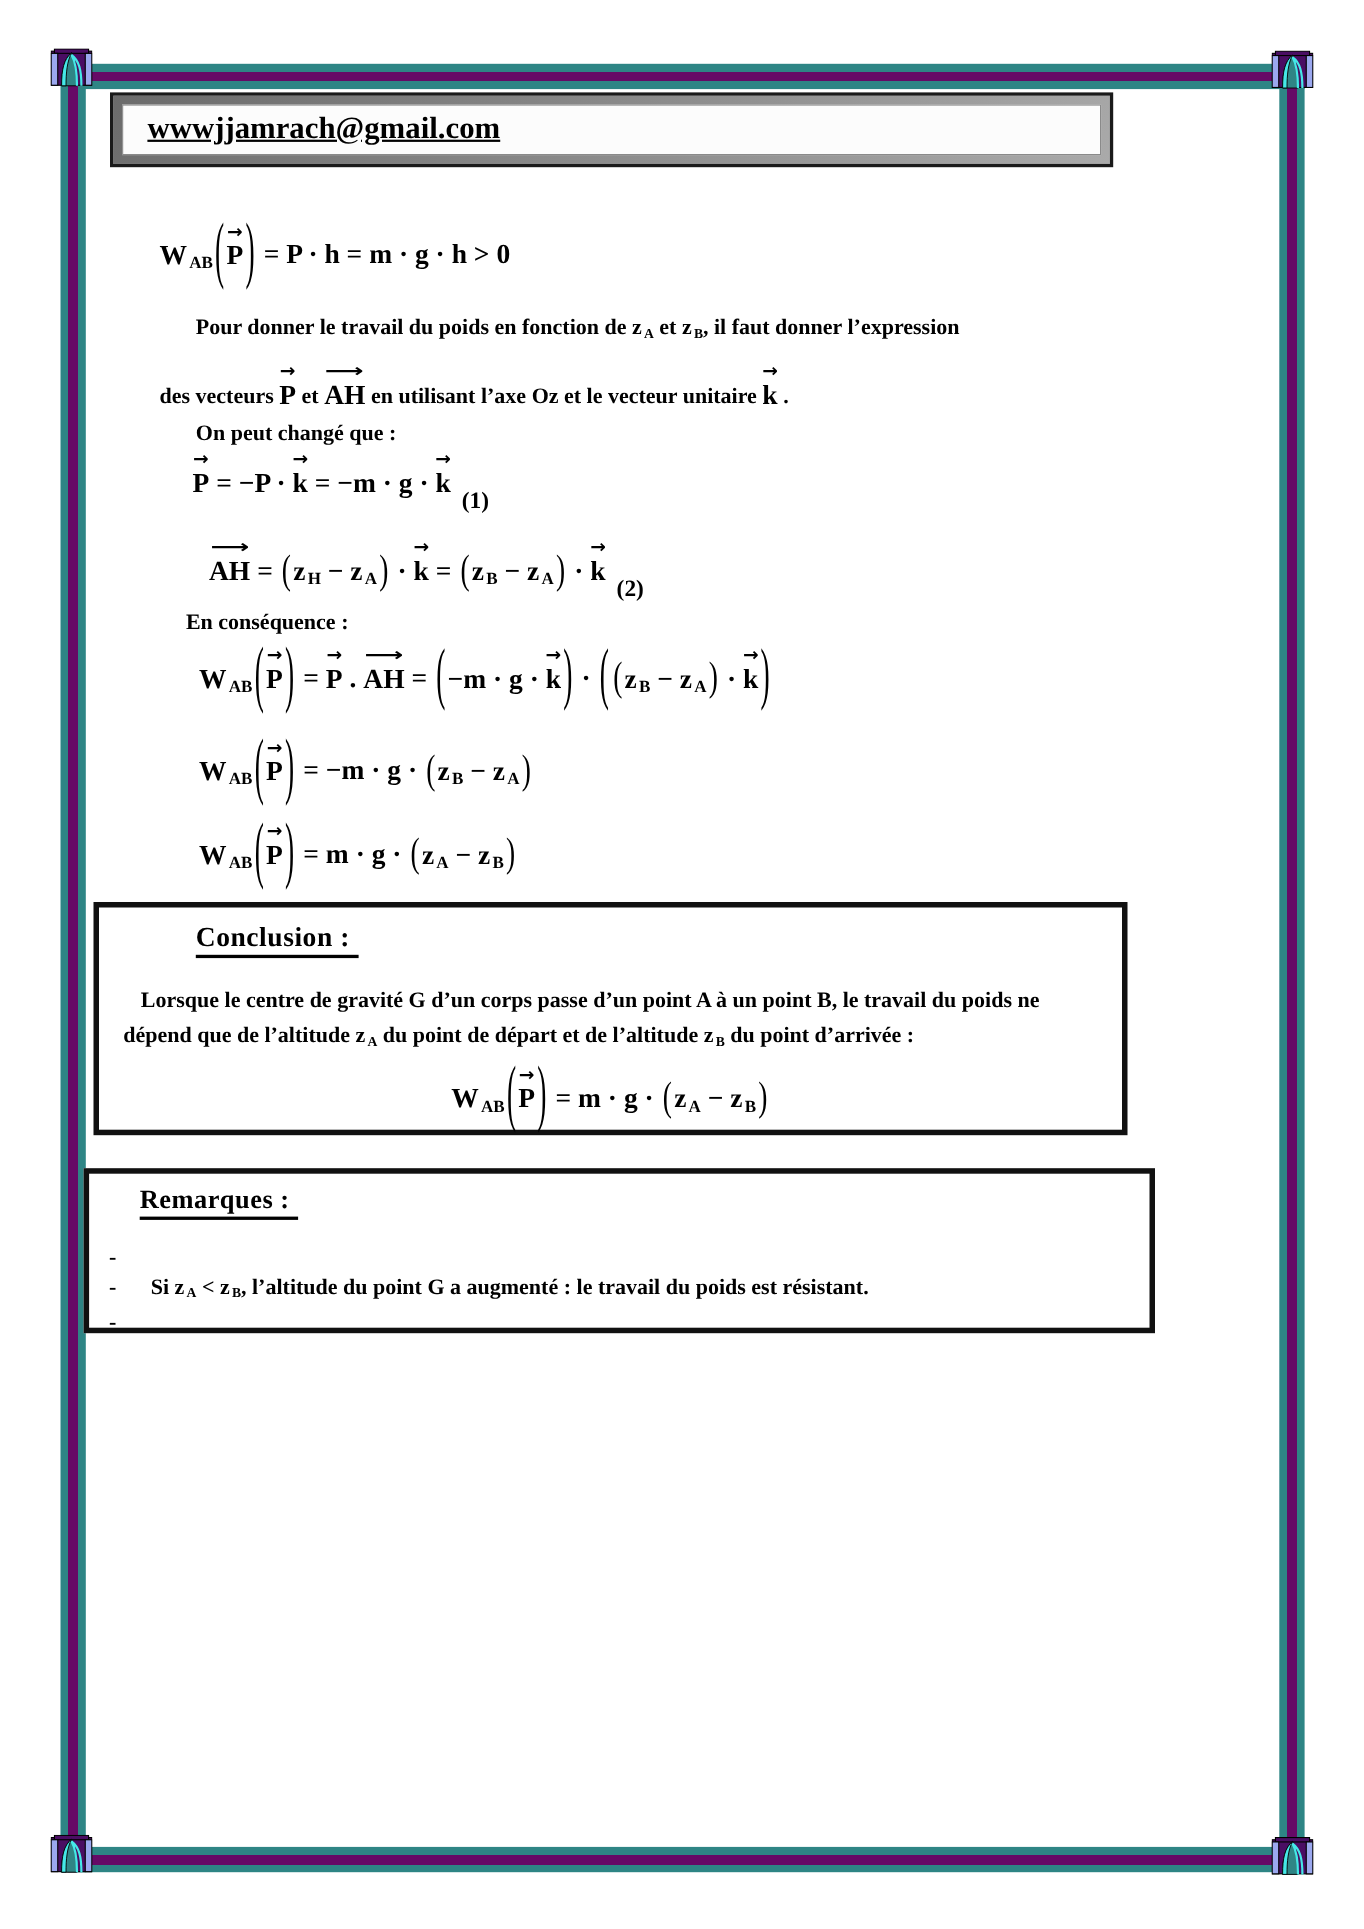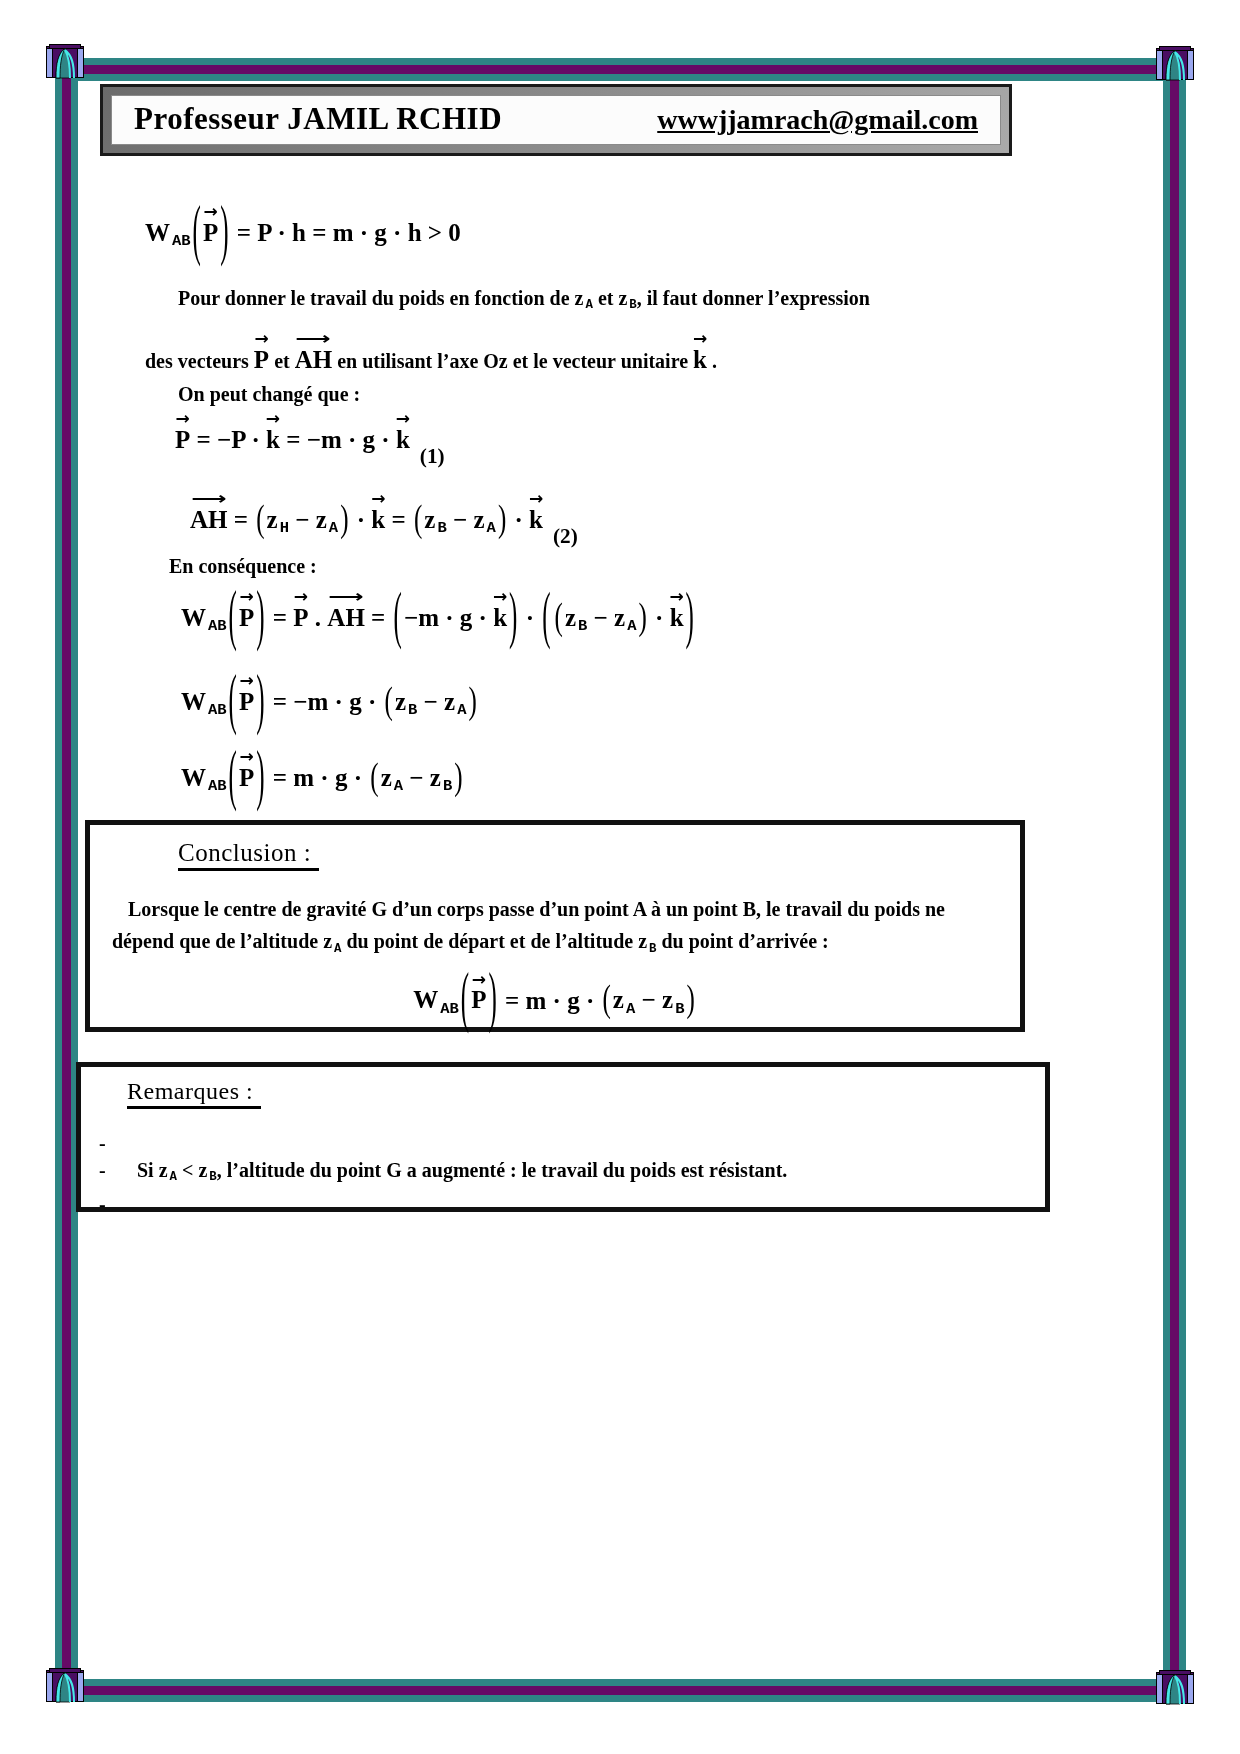--- a/index.html
+++ b/index.html
@@ -34,31 +34,31 @@
   p{margin:0;}
   .ptext{position:absolute;font-size:20px;font-weight:bold;white-space:nowrap;line-height:1.3;}
   .ptext .vec{font-size:1.25em;}
 
   
   .formula{position:absolute;font-size:25px;font-weight:bold;white-space:nowrap;line-height:1.35;}
   .vec{display:inline-block;position:relative;padding-top:0.62em;line-height:1.1;text-align:center;}
   .vec .arr{position:absolute;top:0;left:50%;transform:translateX(-50%);
       font-family:"DejaVu Sans",sans-serif;font-size:0.68em;font-weight:bold;line-height:1;}
   .vec.wide .arr{transform:translateX(-50%) scaleX(1.45);}
-  .sb{font-size:0.62em;vertical-align:-0.28em;margin-left:2px;font-family:Liberation Mono, monospace;}
+  .sb{font-size:0.62em;vertical-align:-0.28em;margin-left:2px;}
   .pg{display:inline;white-space:nowrap;}
   .par{display:inline-block;font-weight:400;transform-origin:50% 55%;padding:0 2px;}
   .flabel{font-size:0.85em;vertical-align:-0.75em;margin-left:10px;}
 
   
   .cbox{position:absolute;left:85px;top:820px;width:940px;height:212px;box-sizing:border-box;
       border:5px solid var(--box_border,#111);background:#fff;}
   .rbox{position:absolute;left:76px;top:1062px;width:974px;height:150px;box-sizing:border-box;
       border:5px solid var(--box_border,#111);background:#fff;}
-  .box-title{font-size:25px;font-weight:normal;letter-spacing:0.5px;}
+  .box-title{font-size:25px;font-weight:bold;letter-spacing:0.5px;}
   .cbox .box-title{margin:14px 0 0 88px;}
   .rbox .box-title{margin:11px 0 0 46px;font-size:24px;}
   .ul{display:inline-block;border-bottom:3px solid #000;padding:0 8px 1px 0;}
   .cbody{margin:22px 20px 0 22px;font-size:20px;font-weight:bold;line-height:1.62;
       text-indent:16px;}
   .cformula{margin-top:12px;text-align:center;font-size:25px;font-weight:bold;}
   .rlist{margin-top:21px;}
   .ritem{display:flex;margin-left:18px;font-size:20px;font-weight:bold;line-height:27px;}
   .ritem .dash{width:38px;}
 </style>
@@ -112,21 +112,20 @@
       <rect x="0.5" y="4.5" width="6" height="29" style="fill:var(--orn_pillar,#9BA8EF);stroke:#000"></rect>
       <rect x="31.5" y="4.5" width="6" height="29" style="fill:var(--orn_pillar,#9BA8EF);stroke:#000"></rect>
       <path d="M10 34 C10 18 13 9 19 4 C22 10 24 18 24 34 Z" style="fill:var(--orn_teal,#2F8585);stroke:#000;stroke-width:0.8"></path>
       <path d="M10 34 C10 19 12 10 19 4 C15 12 14 22 14 34 Z" style="fill:var(--orn_cyan,#45E8E8);stroke:#000;stroke-width:0.8"></path>
       <path d="M24 34 C24 20 22 11 19 6 C26 11 28 20 28 34" style="fill:none;stroke:var(--orn_cyan,#45E8E8);stroke-width:2"></path>
     </svg>
   </div>
 
   <div class="header-box">
     <div class="header-inner">
-      <div class="h-title">Professeur JAMIL RCHID</div>
       <div class="h-email">wwwjjamrach@gmail.com</div>
     </div>
   </div>
 
   <div class="formula" style="left:145px;top:203px"><span><span>W</span><span class="sb">AB</span></span><span class="pg"><span class="par" style="transform: scaleY(2.7);">(</span><span class="pmid"><span class="vec"><span class="arr">→</span><span class="vb">P</span></span></span><span class="par" style="transform: scaleY(2.7);">)</span></span> = P · h = m · g · h &gt; 0</div>
 
   <p class="ptext" style="left:178px;top:285px">Pour donner le travail du poids en fonction de <span><span>z</span><span class="sb">A</span></span> et <span><span>z</span><span class="sb">B</span></span>, il faut donner l’expression</p>
   <p class="ptext" style="left:145px;top:330px">des vecteurs <span class="vec"><span class="arr">→</span><span class="vb">P</span></span> et <span class="vec wide"><span class="arr">⟶</span><span class="vb">AH</span></span> en utilisant l’axe Oz et le vecteur unitaire <span class="vec"><span class="arr">→</span><span class="vb">k</span></span> .</p>
   <p class="ptext" style="left:178px;top:381px">On peut changé que :</p>
 

